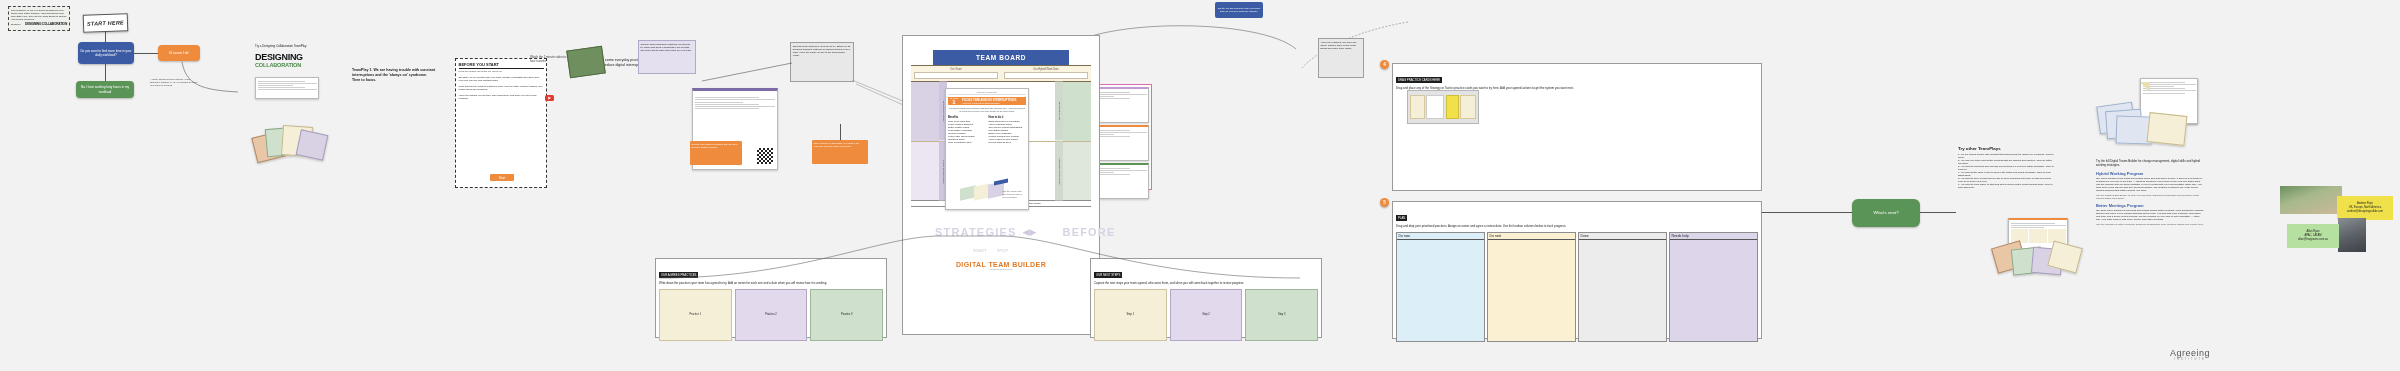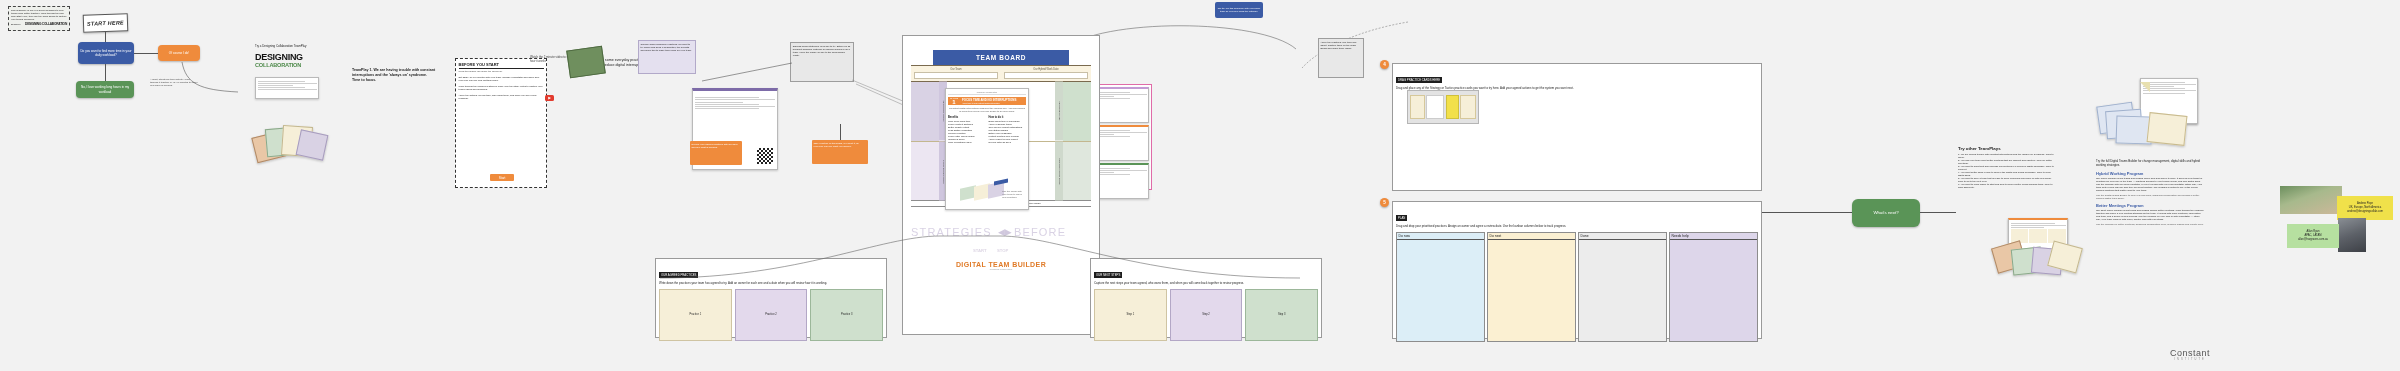--- a/index.html
+++ b/index.html
@@ -38,21 +38,21 @@
 
   
   .tb-title{background:#3b5ba5;color:#fff;text-align:center;font-weight:bold;
             font-size:6.5px;letter-spacing:.6px;padding:4px 0;}
   .tb-row{display:flex;background:#faf3e0;border-top:1px solid #7a6a4e;border-bottom:1px solid #7a6a4e;}
   .tb-cell{flex:1;padding:2px 3px;}
   .tb-cell .lbl{font-size:2.6px;text-align:center;color:#5c5440;}
   .tb-cell .inp{background:#fff;border:.5px solid #c8bfa6;height:5px;margin-top:1px;}
   .sideband{writing-mode:vertical-rl;transform:rotate(180deg);font-size:2.2px;
             display:flex;align-items:center;justify-content:center;color:#4a4a4a;}
-  .watermark{font-size:11px;font-weight:normal;letter-spacing:1.2px;color:#d9d2e4;}
+  .watermark{font-size:11px;font-weight:bold;letter-spacing:1.2px;color:#d9d2e4;margin-left:24px;}
   .dtb{font-size:7px;font-weight:bold;color:#e07b28;letter-spacing:.4px;}
 
   
   .kcol{flex:1;border:.6px solid #8d8d8d;margin-right:2px;}
   .kcol .kh{font-size:3.4px;padding:1px 1.5px;border-bottom:.6px solid #555;}
   .photo{background:linear-gradient(160deg,#6c8f5e,#a7b98c 40%,#cdb89a);}
   .photo2{background:linear-gradient(160deg,#8a8f95,#5d6168 50%,#3d4046);}
   .ycard{background:#f0e14a;font-size:2.7px;line-height:1.4;text-align:center;padding:2px;}
   .gcard{background:#b6e0a0;font-size:2.7px;line-height:1.4;text-align:center;padding:2px;}
   .sticky{font-size:2.3px;line-height:1.3;padding:1px;}
@@ -434,17 +434,17 @@
   </div>
 
   <div class="abs photo2" style="left:2338px;top:218px;width:28px;height:34px;"></div>
   <div class="abs gcard" style="left:2287px;top:224px;width:52px;height:24px;display:flex;flex-direction:column;justify-content:center;">
     <div>Allan Ryan</div>
     <div>APAC, LATAM</div>
     <div>allan@hargraves.com.au</div>
   </div>
 
   <div class="abs" style="left:2170px;bottom:10px;text-align:center;">
-    <div style="font-size:9px;color:#555;letter-spacing:.5px;">Constant</div>
+    <div style="font-size:9px;color:#555;letter-spacing:.5px;">Agreeing</div>
     <div style="font-size:2.6px;color:#888;letter-spacing:2px;">INSTITUTE</div>
   </div>
 
 </div>
 
 </body></html>

